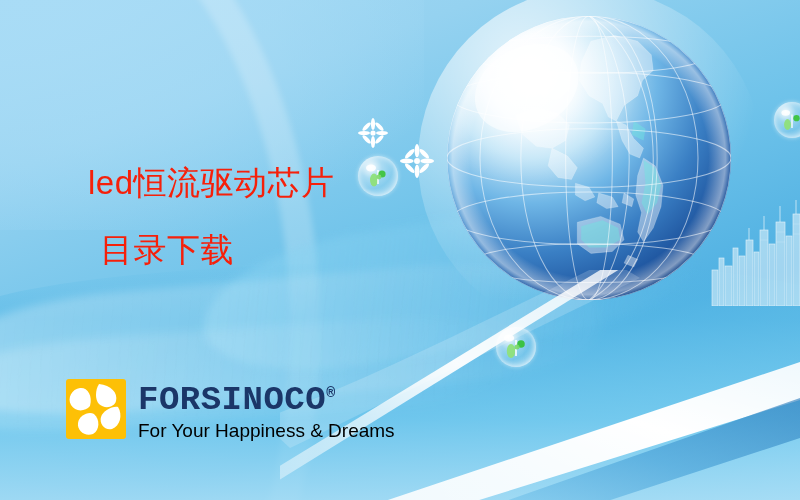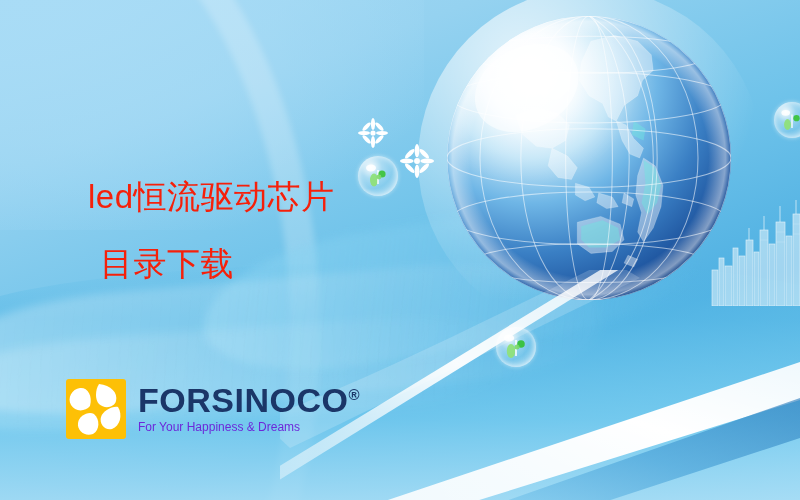--- a/index.html
+++ b/index.html
@@ -200,21 +200,21 @@
     right: 0; bottom: 0;
     width: 520px; height: 230px;
     pointer-events: none;
   }
   #ribbons svg { display: block; width: 100%; height: 100%; }
 
   
   #headline {
     position: absolute;
     left: 88px;
-    top: 172px;
+    top: 158px;
     width: 330px;
     color: #f6200a;
     font-size: 33px;
     line-height: 1.52;
     font-weight: 400;
     letter-spacing: 0.5px;
     white-space: nowrap;
   }
   #headline .line-2 {
     padding-left: 12px;
@@ -241,29 +241,30 @@
     margin-left: 12px;
     padding-top: 4px;
   }
   #logo-wordmark {
     color: #1b3668;
     font-size: 34px;
     font-weight: bold;
     letter-spacing: 0.5px;
     line-height: 1;
     white-space: nowrap;
+    font-family: Liberation Mono, monospace;
   }
   #logo-wordmark .reg {
     font-size: 15px;
     vertical-align: super;
     font-weight: bold;
   }
   #logo-tagline {
-    color: #6d28d9;
-    font-size: 12px;
+    color: #000000;
+    font-size: 19px;
     line-height: 1;
     margin-top: 4px;
     white-space: nowrap;
   }
 </style>
 </head>
 <body>
 
 <div id="stage">
 

